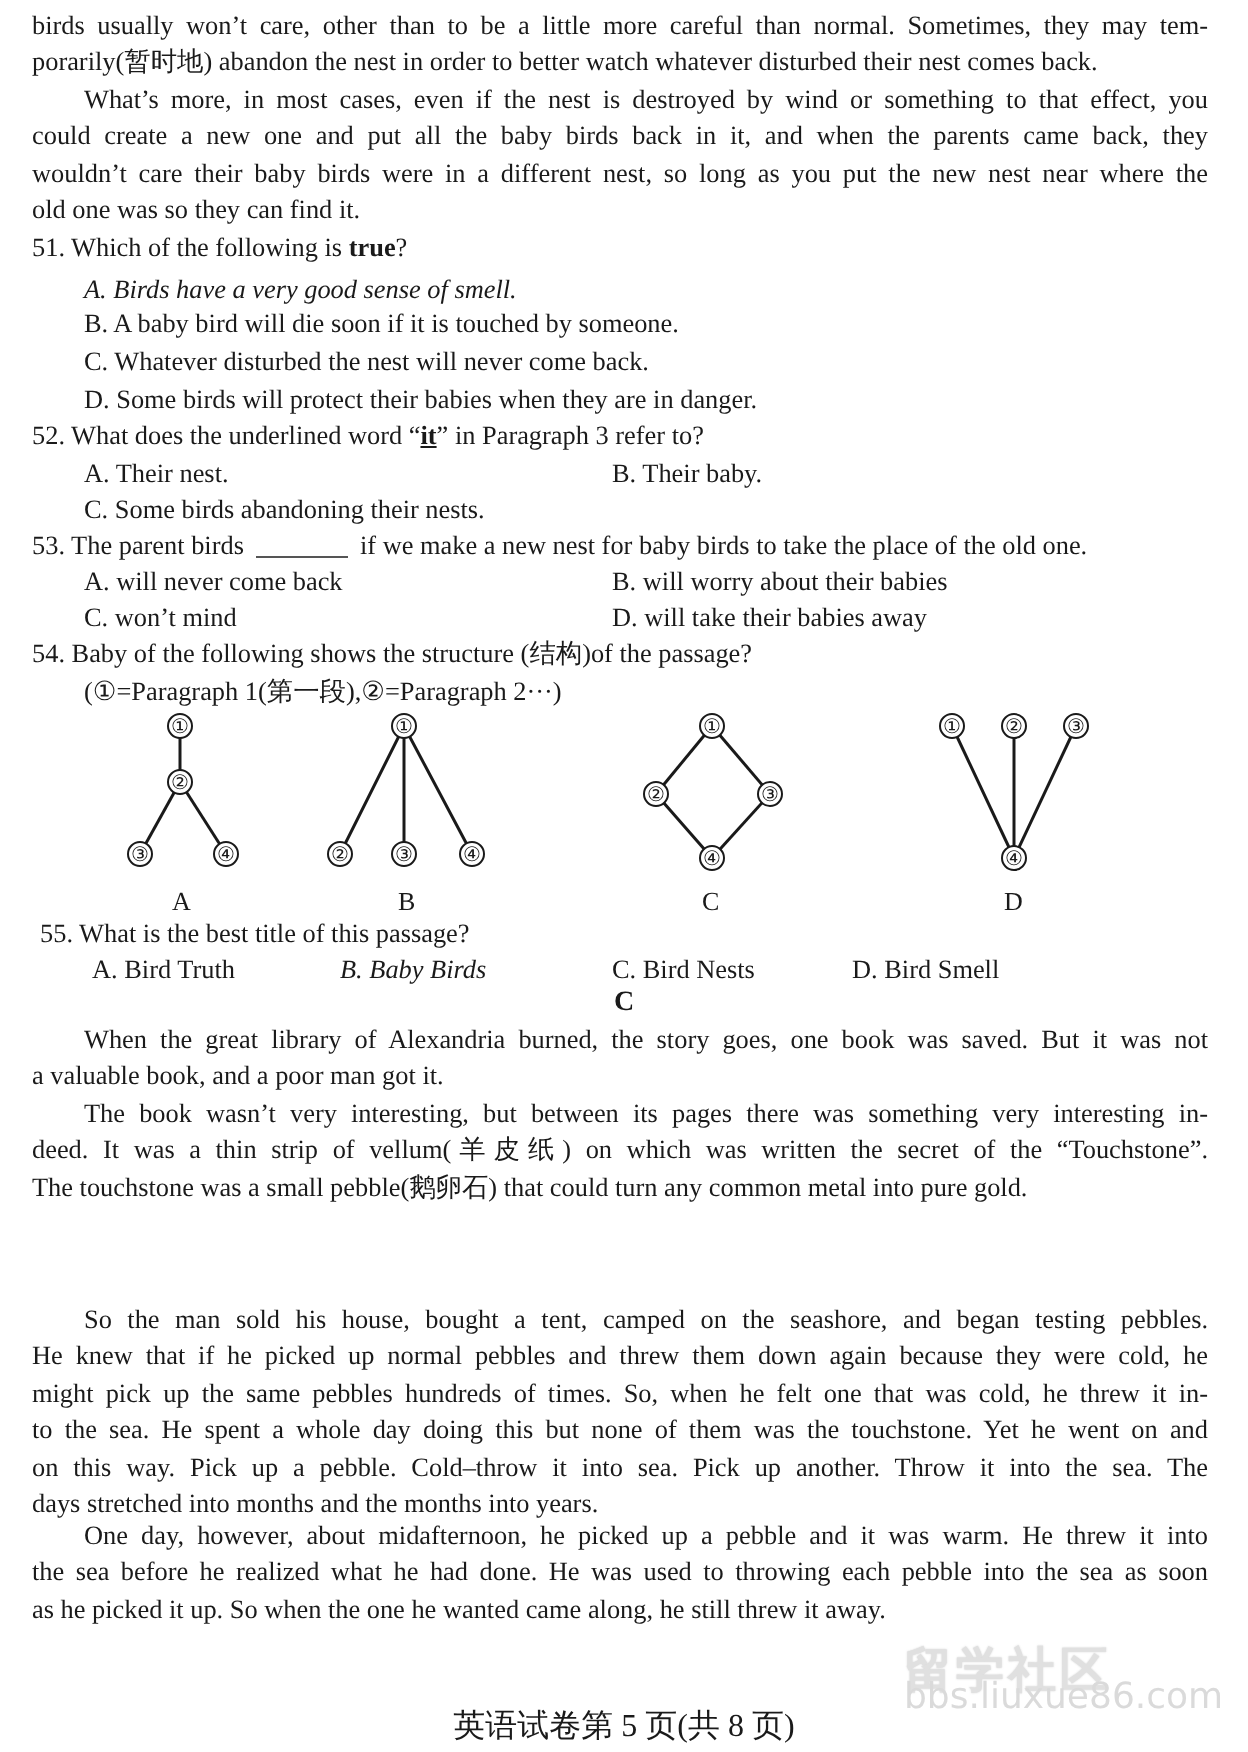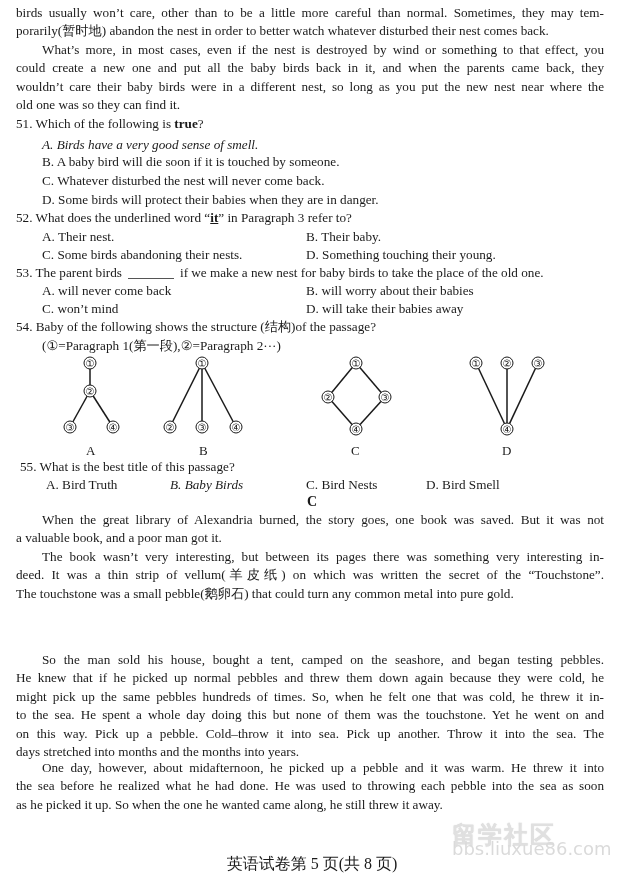--- a/index.html
+++ b/index.html
@@ -55,21 +55,20 @@
   <div class="opt" style="left:42px; top:172px;">C. Whatever disturbed the nest will never come back.</div>
   <div class="opt" style="left:42px; top:191px;">D. Some birds will protect their babies when they are in danger.</div>
 
   <div class="q" style="top:209px;">
     <span>52.</span>
     <span>What does the underlined word “</span><u class="kw">it</u><span>” in Paragraph 3 refer to?</span>
   </div>
   <div class="opt" style="left:42px; top:228px;">A. Their nest.</div>
   <div class="opt" style="left:306px; top:228px;">B. Their baby.</div>
   <div class="opt" style="left:42px; top:246px;">C. Some birds abandoning their nests.</div>
-  <div class="opt" style="left:306px; top:246px;">D. Something touching their young.</div>
 
   <div class="q" style="top:264px;">
     <span>53.</span>
     <span>The parent birds</span><span class="blank"></span><span>if we make a new nest for baby birds to take the place of the old one.</span>
   </div>
   <div class="opt" style="left:42px; top:282px;">A. will never come back</div>
   <div class="opt" style="left:306px; top:282px;">B. will worry about their babies</div>
   <div class="opt" style="left:42px; top:300px;">C. won’t mind</div>
   <div class="opt" style="left:306px; top:300px;">D. will take their babies away</div>
 

